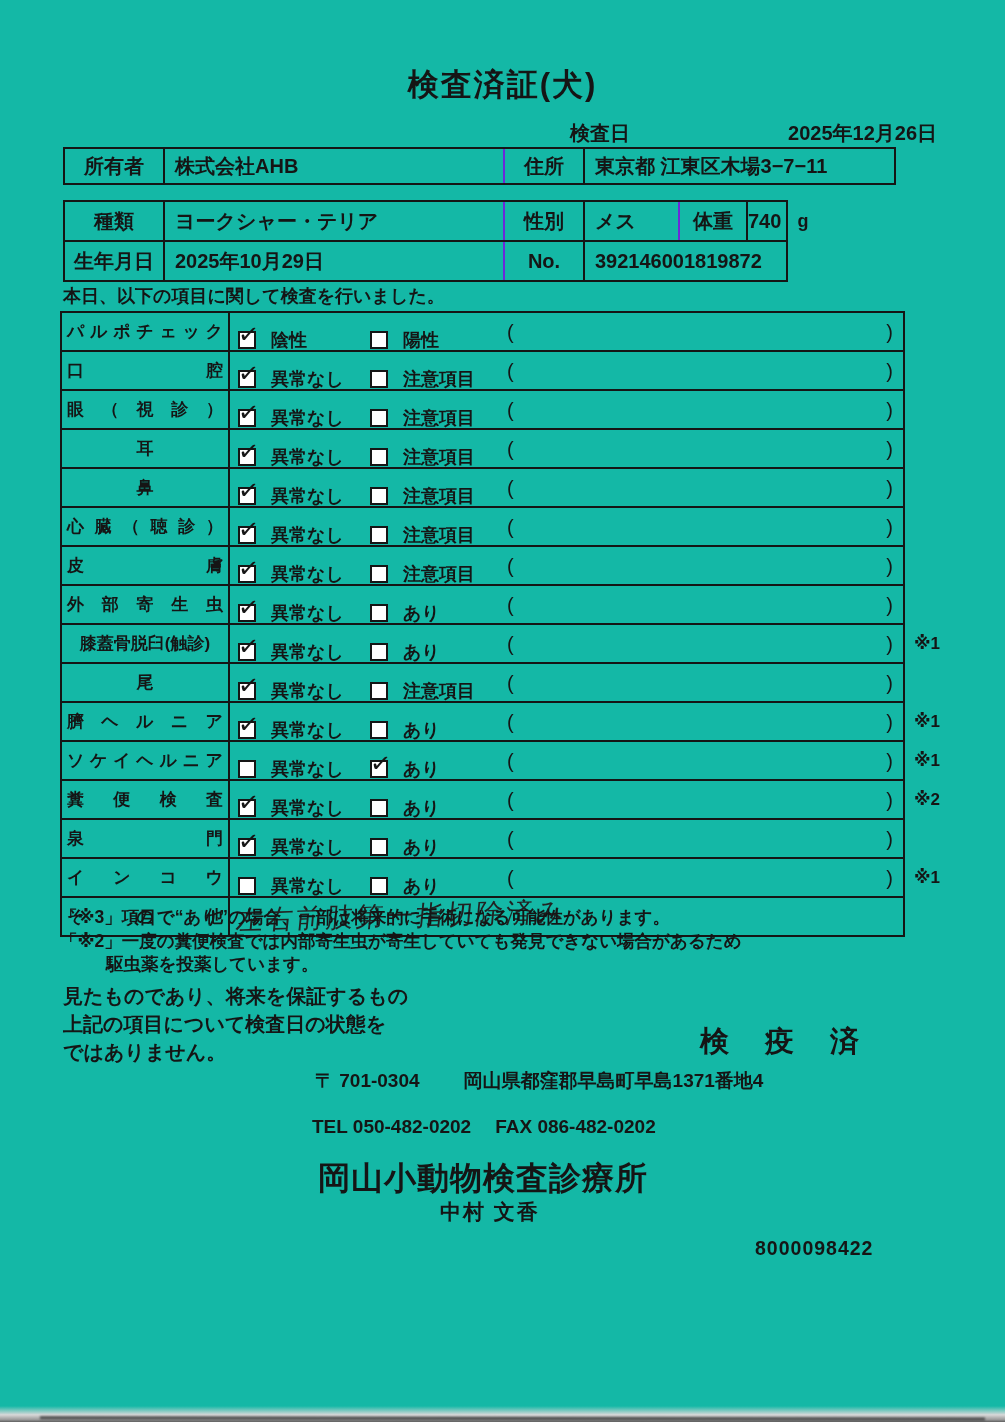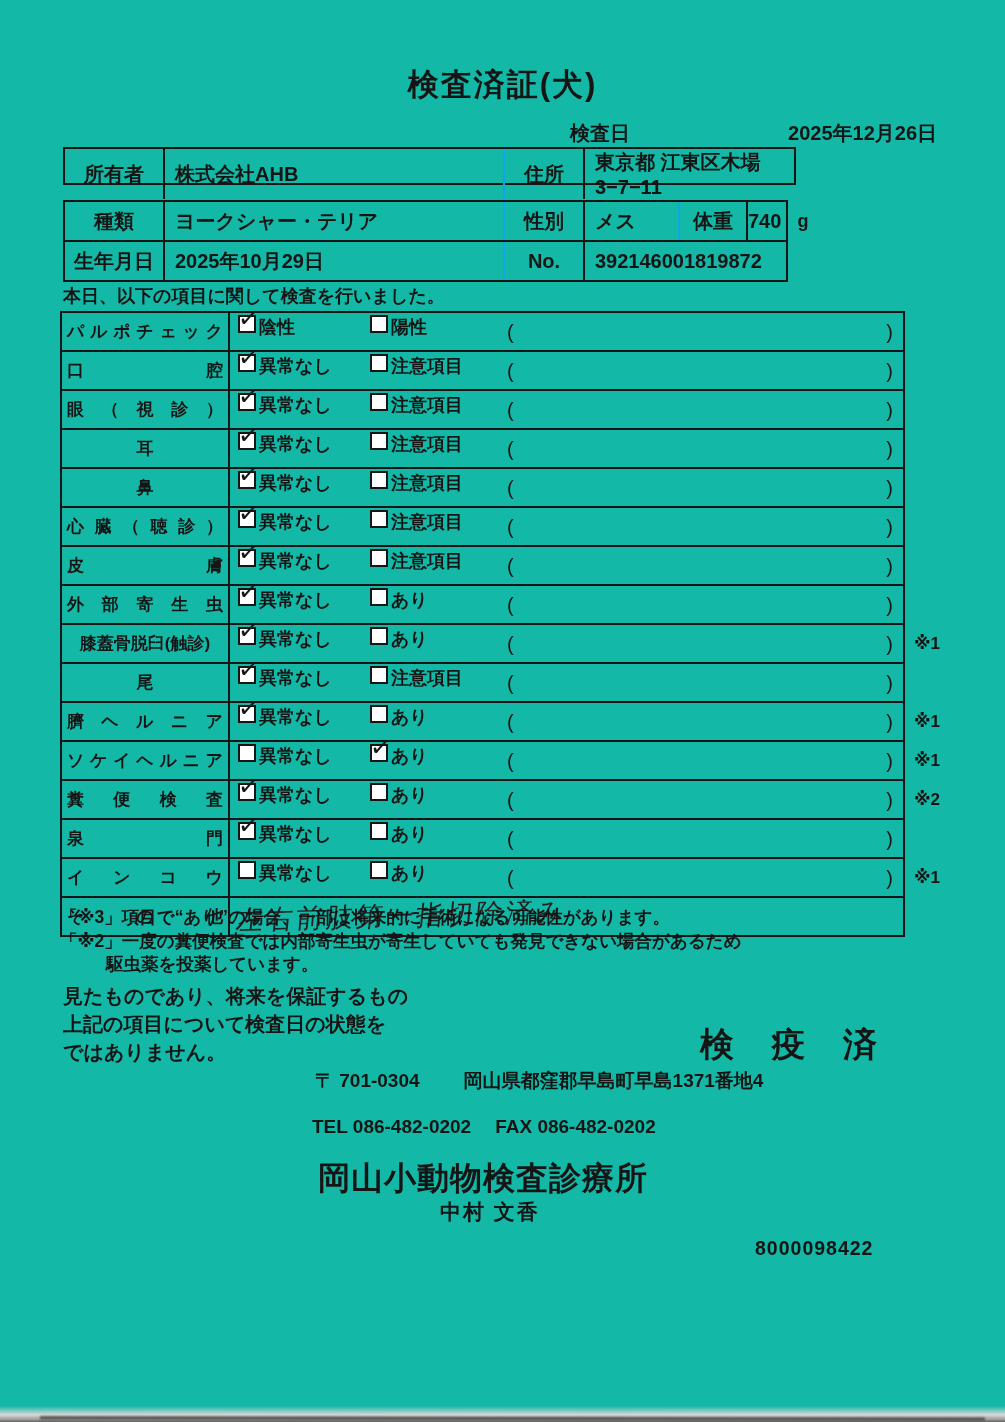--- a/index.html
+++ b/index.html
@@ -6,54 +6,54 @@
   .page{
     position:relative;width:1005px;height:1422px;margin:0 auto;
     background:#14b8a6;color:#151515;overflow:hidden;
     font-family:"Liberation Sans","DejaVu Sans",sans-serif;
     font-weight:600;
   }
   
   .title{position:absolute;left:0;right:0;top:64px;text-align:center;font-size:31px;font-weight:700;letter-spacing:2px;}
   .insp-date{position:absolute;left:570px;right:68px;top:120px;display:flex;justify-content:space-between;font-size:20px;gap:40px;}
   
-  .t1{position:absolute;left:63px;top:147px;width:733px;height:38px;border:2px solid #151515;display:grid;grid-template-columns:100px 340px 80px 1fr;box-sizing:border-box;}
+  .t1{position:absolute;left:63px;top:147px;width:833px;height:38px;border:2px solid #151515;display:grid;grid-template-columns:100px 340px 80px 1fr;box-sizing:border-box;text-align:right;}
   .t2{position:absolute;left:63px;top:200px;width:725px;border:2px solid #151515;box-sizing:border-box;}
   .t2 .rowA{display:grid;grid-template-columns:100px 340px 80px 95px 68px 1fr;height:38px;border-bottom:2px solid #151515;}
   .t2 .rowB{display:grid;grid-template-columns:100px 340px 80px 1fr;height:38px;}
   .cell{display:flex;align-items:center;font-size:20px;box-sizing:border-box;}
   .cell.lab{justify-content:center;border-right:2px solid #151515;}
-  .cell.val{padding-left:10px;border-right:2px solid #0ea5e9;}
+  .cell.val{padding-left:10px;border-right:2px solid #6d28d9;}
   .cell.last{border-right:none;}
   .cell.wval{justify-content:flex-start;padding-right:14px;}
   .unit{font-size:18px;margin-left:16px;}
   
   .intro{position:absolute;left:63px;top:284px;font-size:18px;}
   
   .ctable{position:absolute;left:60px;top:311px;width:845px;border:2px solid #151515;box-sizing:border-box;}
   .crow{display:flex;height:37px;position:relative;}
   .crow:not(:last-child){border-bottom:2px solid #151515;}
   .cname{width:168px;flex:none;border-right:2px solid #151515;display:flex;align-items:center;font-size:17px;box-sizing:border-box;}
   .cname.spread{justify-content:space-between;padding:0 5px;}
   .cname.single{justify-content:center;}
   .cbody{flex:1;position:relative;}
-  .opt{position:absolute;top:2px;height:100%;display:flex;align-items:flex-start;gap:3px;font-size:18px;}
+  .opt{position:absolute;top:8px;height:100%;display:flex;align-items:center;gap:15px;font-size:18px;}
   .opt.o1{left:8px;}
   .opt.o2{left:140px;}
   .cb{width:14px;height:14px;border:2px solid #151515;position:relative;flex:none;background:#fff;}
   .cb.checked::after{content:"✓";position:absolute;left:-2px;top:-13px;font-size:25px;font-weight:700;color:#151515;transform:rotate(6deg);}
   .po{position:absolute;left:277px;top:50%;transform:translateY(-50%);font-size:20px;font-weight:400;}
   .pc{position:absolute;right:10px;top:50%;transform:translateY(-50%);font-size:20px;font-weight:400;}
   .rnote{position:absolute;right:-37px;top:8px;font-size:17px;font-weight:700;white-space:nowrap;}
   .hw{position:absolute;left:6px;top:0px;font-size:27px;font-weight:500;letter-spacing:3px;white-space:nowrap;transform:rotate(-1.5deg) skewX(-7deg);color:#222;}
   
   .notes{position:absolute;left:60px;top:906px;font-size:17.5px;line-height:23.5px;}
   .notes .indent{padding-left:46px;}
   .disclaimer{position:absolute;left:63px;top:982px;font-size:20px;font-weight:700;line-height:28px;}
-  .stamp{position:absolute;left:700px;top:1022px;font-size:34px;letter-spacing:14px;white-space:nowrap;}
+  .stamp{position:absolute;left:700px;top:1022px;font-size:29px;letter-spacing:14px;white-space:nowrap;}
   
   .postal{position:absolute;left:315px;top:1068px;font-size:19px;}
   .postal .gap{display:inline-block;width:44px;}
   .telfax{position:absolute;left:312px;top:1116px;font-size:19px;}
   .telfax .gap{display:inline-block;width:24px;}
   .clinic{position:absolute;left:318px;top:1157px;font-size:32px;letter-spacing:1px;}
   .vet{position:absolute;left:440px;top:1198px;font-size:21px;letter-spacing:2px;}
   .serial{position:absolute;left:755px;top:1237px;font-size:19.5px;letter-spacing:1px;}
   
   .scan-edge{position:absolute;left:0;right:0;bottom:0;height:16px;background:linear-gradient(to bottom,rgba(230,230,230,0) 0%,#d8d8d8 55%,#9a9a9a 85%,#5f5f5f 100%);}
@@ -415,21 +415,21 @@
       <div>ではありません。</div>
     </div>
 
   <div class="stamp">検 疫 済</div>
 
   <div class="postal">
     <span>〒 701-0304</span><span class="gap"></span><span>岡山県都窪郡早島町早島1371番地4</span>
   </div>
 
   <div class="telfax">
-    <span>TEL 086-482-0202</span><span class="gap"></span><span>FAX 086-482-0202</span>
+    <span>TEL 050-482-0202</span><span class="gap"></span><span>FAX 086-482-0202</span>
   </div>
 
   <div class="clinic">岡山小動物検査診療所</div>
   <div class="vet">中村 文香</div>
   <div class="serial">8000098422</div>
 
   <div class="scan-edge"></div>
 </div>
 
 </body></html>

